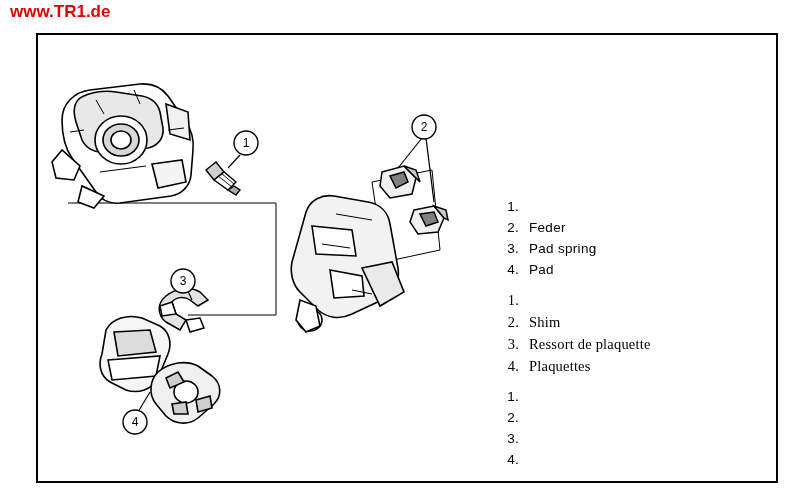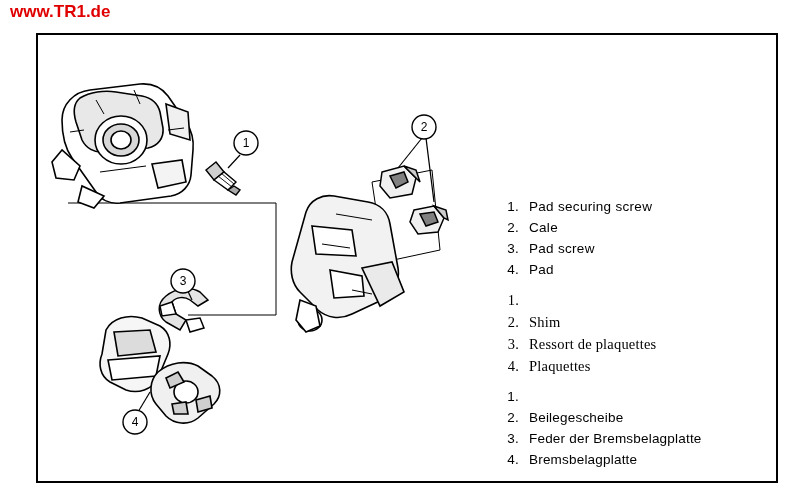--- a/index.html
+++ b/index.html
@@ -211,70 +211,66 @@
 
       <circle cx="135" cy="422" r="12" fill="#ffffff" stroke="#000" stroke-width="1.4"></circle>
       <text class="callout-text" x="135" y="426" text-anchor="middle">4</text>
     </g>
   </svg>
 
   <div class="legend" id="legend-en">
     <ul class="legend-list">
       <li class="legend-item">
         <span class="legend-num">1.</span>
-        <span class="legend-label">Pad securing screw</span>
       </li>
       <li class="legend-item">
         <span class="legend-num">2.</span>
-        <span class="legend-label">Cale</span>
+        <span class="legend-label">Feder</span>
       </li>
       <li class="legend-item">
         <span class="legend-num">3.</span>
-        <span class="legend-label">Pad screw</span>
+        <span class="legend-label">Pad spring</span>
       </li>
       <li class="legend-item">
         <span class="legend-num">4.</span>
         <span class="legend-label">Pad</span>
       </li>
     </ul>
   </div>
 
   <div class="legend" id="legend-fr">
     <ul class="legend-list">
       <li class="legend-item">
         <span class="legend-num">1.</span>
       </li>
       <li class="legend-item">
         <span class="legend-num">2.</span>
         <span class="legend-label">Shim</span>
       </li>
       <li class="legend-item">
         <span class="legend-num">3.</span>
-        <span class="legend-label">Ressort de plaquettes</span>
+        <span class="legend-label">Ressort de plaquette</span>
       </li>
       <li class="legend-item">
         <span class="legend-num">4.</span>
         <span class="legend-label">Plaquettes</span>
       </li>
     </ul>
   </div>
 
   <div class="legend" id="legend-de">
     <ul class="legend-list">
       <li class="legend-item">
         <span class="legend-num">1.</span>
       </li>
       <li class="legend-item">
         <span class="legend-num">2.</span>
-        <span class="legend-label">Beilegescheibe</span>
       </li>
       <li class="legend-item">
         <span class="legend-num">3.</span>
-        <span class="legend-label">Feder der Bremsbelagplatte</span>
       </li>
       <li class="legend-item">
         <span class="legend-num">4.</span>
-        <span class="legend-label">Bremsbelagplatte</span>
       </li>
     </ul>
   </div>
 
 </div>
 
 </body></html>

